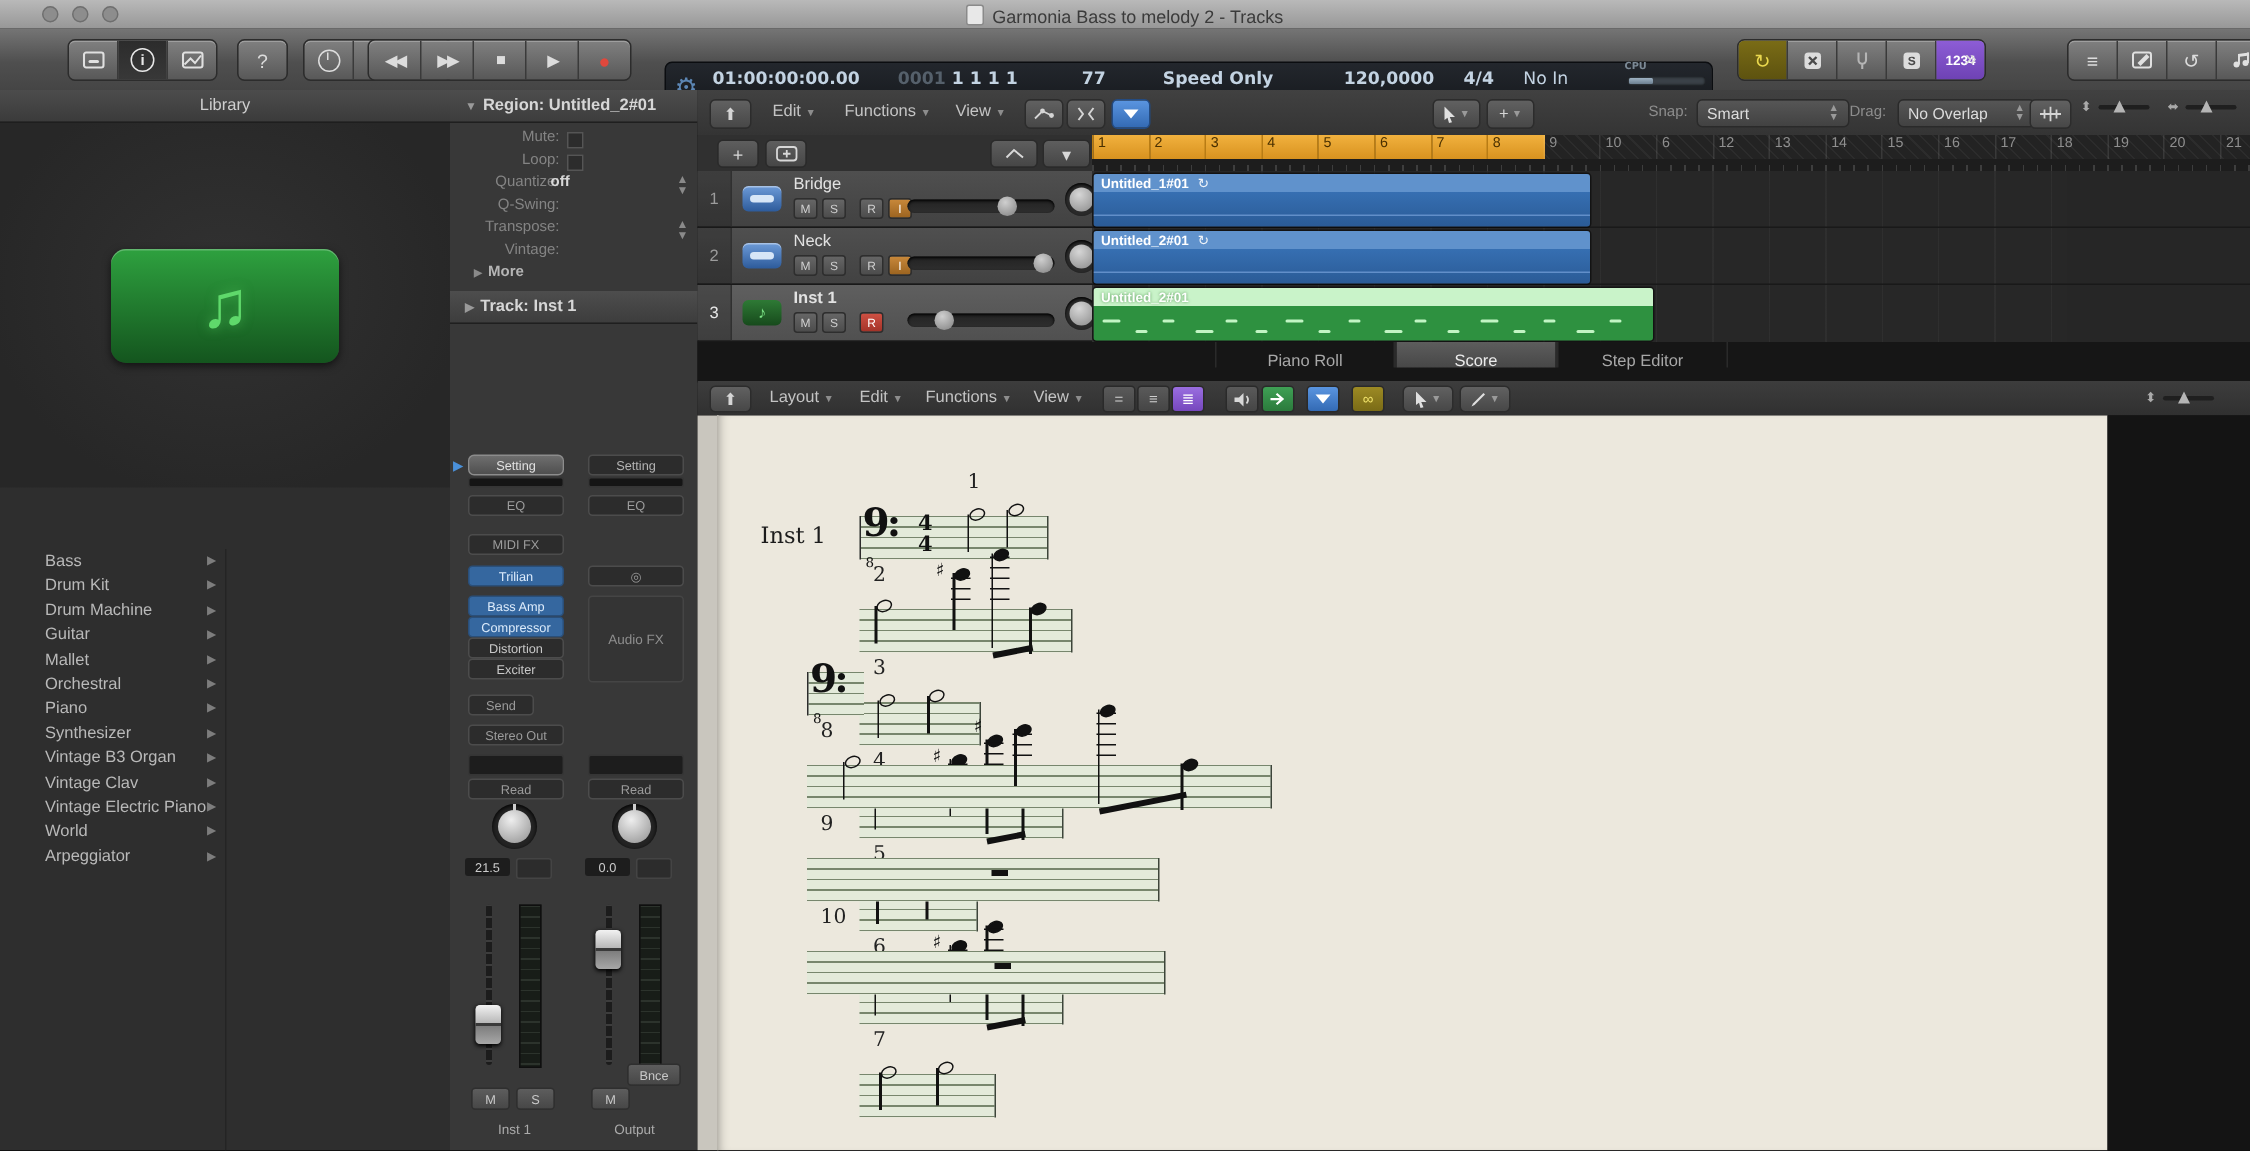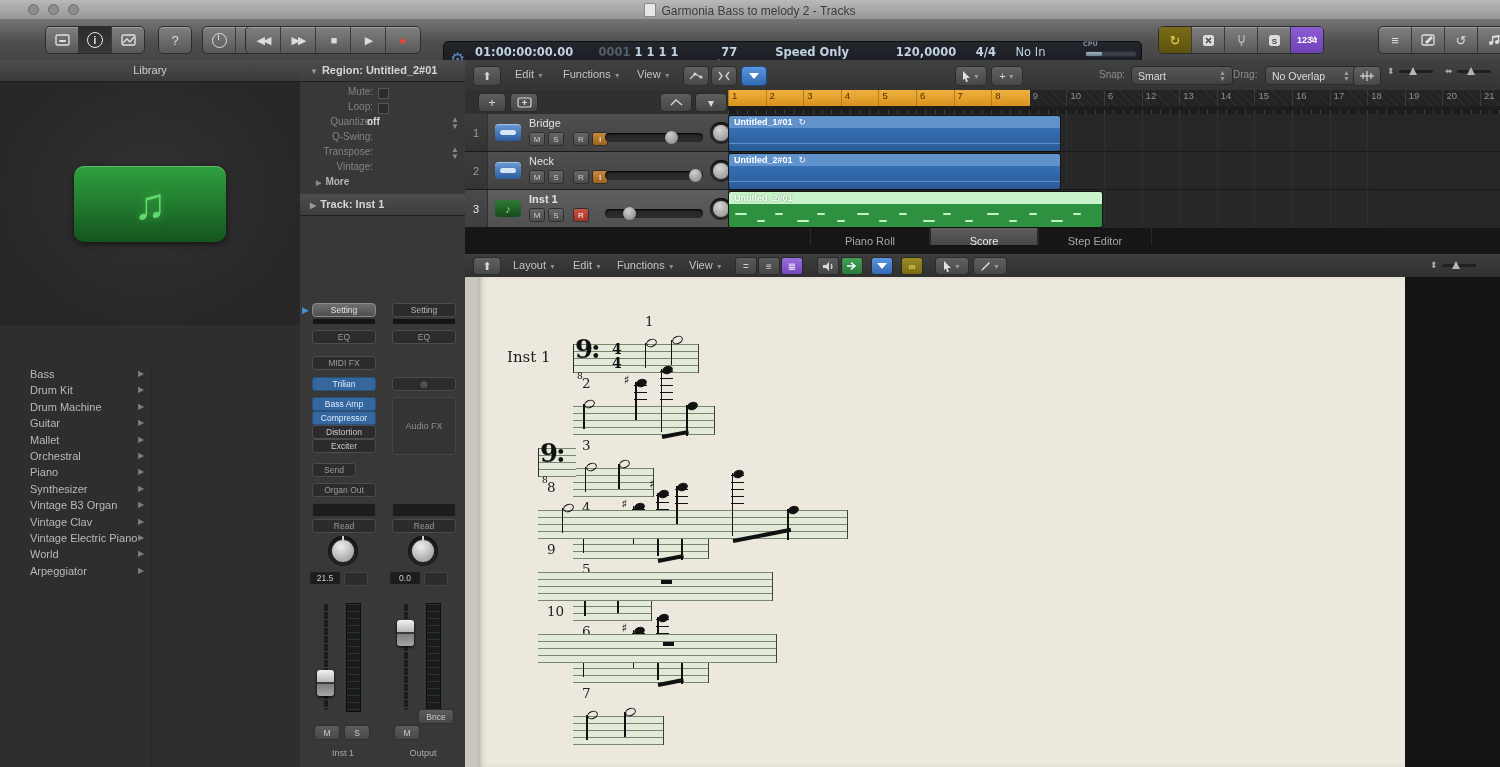--- a/index.html
+++ b/index.html
@@ -445,21 +445,21 @@
     <div class="strip-btn lite" style="left:12px;top:243px">Setting</div>
     <div class="strip-field" style="left:12px;top:258px;height:5px;background:#151515"></div>
     <div class="strip-btn" style="left:12px;top:270px">EQ</div>
     <div class="strip-btn" style="left:12px;top:296px">MIDI FX</div>
     <div class="strip-btn blue" style="left:12px;top:317px">Trilian</div>
     <div class="strip-btn blue" style="left:12px;top:337px">Bass Amp</div>
     <div class="strip-btn blue" style="left:12px;top:351px">Compressor</div>
     <div class="strip-btn" style="left:12px;top:365px;color:#c9c9c9">Distortion</div>
     <div class="strip-btn" style="left:12px;top:379px;color:#c9c9c9">Exciter</div>
     <div class="strip-btn" style="left:12px;top:403px;width:42px">Send</div>
-    <div class="strip-btn" style="left:12px;top:423px">Organ Out</div>
+    <div class="strip-btn" style="left:12px;top:423px">Stereo Out</div>
     <div class="strip-field" style="left:12px;top:443px"></div>
     <div class="strip-btn" style="left:12px;top:459px">Read</div>
     <div class="knob-wrap" style="left:28px;top:476px"></div>
     <div class="pan-val" style="left:10px;top:512px">21.5</div>
     <div class="pan-aux" style="left:44px;top:512px"></div>
     <div class="fader-track" style="left:24px;top:543px;height:107px"></div>
     <div class="fader-cap" style="left:17px;top:610px"></div>
     <div class="meter-col" style="left:46px;top:543px;height:107px"></div>
     <div class="ms-btn" style="left:14px;top:665px">M</div>
     <div class="ms-btn" style="left:44px;top:665px">S</div>

